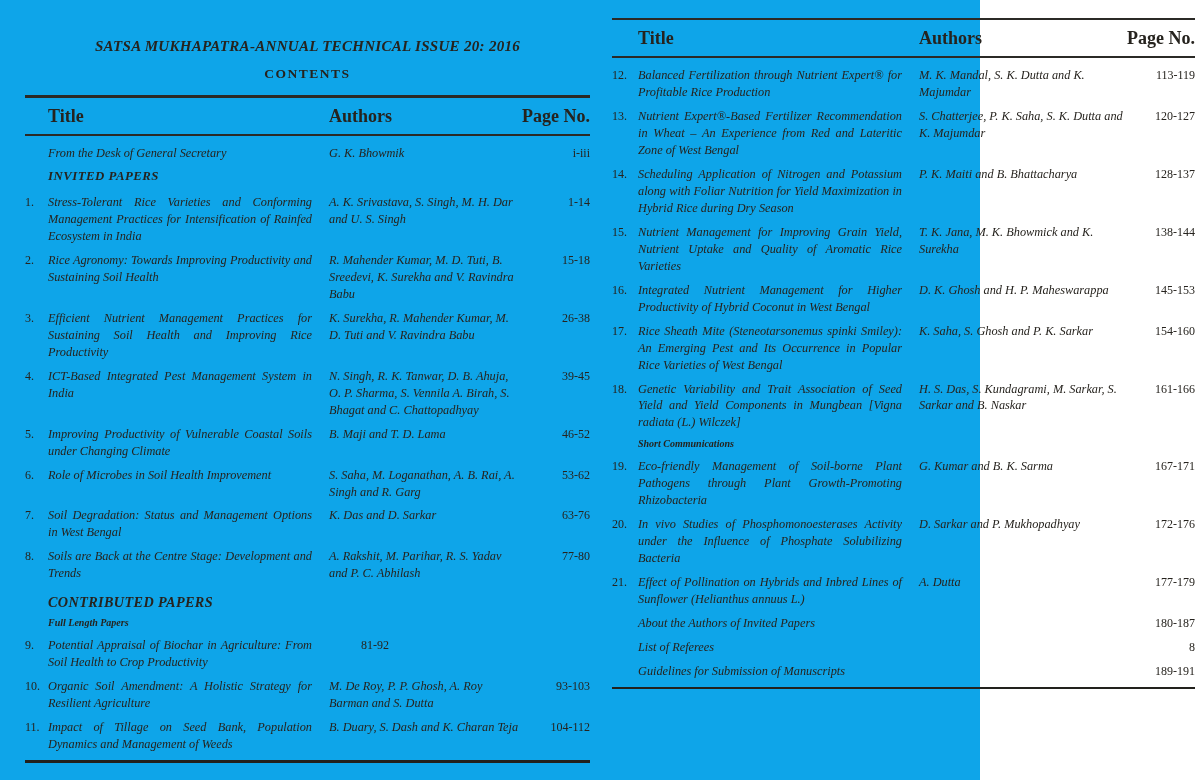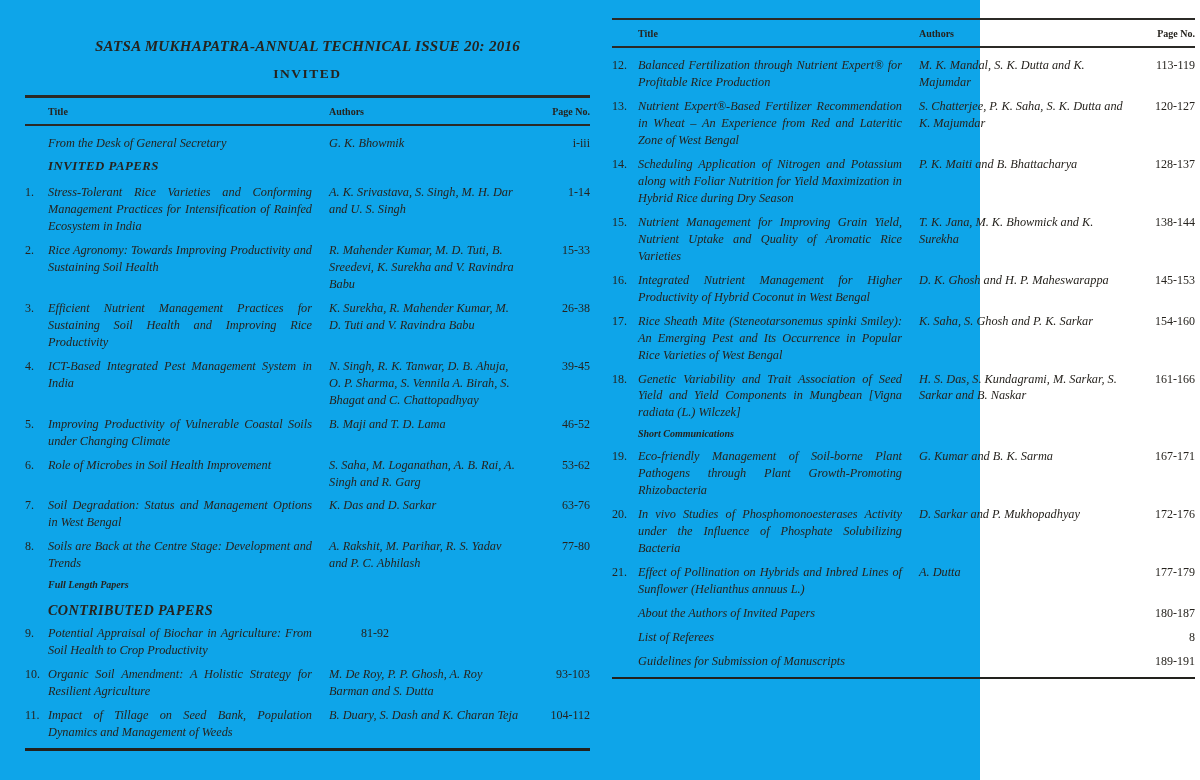--- a/index.html
+++ b/index.html
@@ -17,21 +17,21 @@
     font-size:15px; font-weight:bold; font-style:italic; letter-spacing:0.3px;
   }
   .contents-heading {
     margin:11px 0 0 0; text-align:center;
     font-size:13.5px; font-weight:bold; letter-spacing:1.5px;
   }
 
   .thead {
     display:flex; align-items:baseline;
     border-top:3px solid #2b2a26; border-bottom:2px solid #2b2a26;
-    padding:8px 0 7px 0; font-weight:bold; font-size:10px;
+    padding:8px 0 7px 0; font-weight:bold; font-size:18px;
   }
   .page-left .thead { margin-top:13px; }
   .page-right .thead { margin-top:18px; border-top-width:2.5px; }
 
   .rows { padding-top:9px; }
   .page-left  .rows { border-bottom:3.5px solid #22211d; }
   .page-right .rows { border-bottom:2.5px solid #22211d; padding-bottom:0; }
 
   .row { display:flex; margin-bottom:7px; font-size:12.3px; line-height:1.38; }
   .cell-no { flex:0 0 23px; font-size:12px; }
@@ -53,21 +53,21 @@
   .sectionhead.major-large { font-size:14.2px; margin-top:12px; margin-bottom:6px; letter-spacing:0.4px; }
   .sectionhead.sub { font-size:10px; margin-top:2px; margin-bottom:9px; }
 </style>
 </head>
 <body>
 
 <div class="spread">
 
   <section class="page page-left">
     <h1 class="journal-title">SATSA MUKHAPATRA-ANNUAL TECHNICAL ISSUE 20: 2016</h1>
-    <h2 class="contents-heading">INVITED</h2>
+    <h2 class="contents-heading">CONTENTS</h2>
     <div class="thead">
       <span class="h-no"></span>
       <span class="h-title">Title</span>
       <span class="h-authors">Authors</span>
       <span class="h-page">Page No.</span>
     </div>
     <div class="rows" id="left-rows">
         <div class="row">
     <span class="cell-no"></span>
     <span class="cell-title">From the Desk of General Secretary</span>
@@ -78,21 +78,21 @@
         <div class="row">
     <span class="cell-no">1.</span>
     <span class="cell-title">Stress-Tolerant Rice Varieties and Conforming Management Practices for Intensification of Rainfed Ecosystem in India</span>
     <span class="cell-authors">A. K. Srivastava, S. Singh, M. H. Dar and U. S. Singh</span>
     <span class="cell-page">1-14</span>
   </div>
         <div class="row">
     <span class="cell-no">2.</span>
     <span class="cell-title">Rice Agronomy: Towards Improving Productivity and Sustaining Soil Health</span>
     <span class="cell-authors">R. Mahender Kumar, M. D. Tuti, B. Sreedevi, K. Surekha and V. Ravindra Babu</span>
-    <span class="cell-page">15-33</span>
+    <span class="cell-page">15-18</span>
   </div>
         <div class="row">
     <span class="cell-no">3.</span>
     <span class="cell-title">Efficient Nutrient Management Practices for Sustaining Soil Health and Improving Rice Productivity</span>
     <span class="cell-authors">K. Surekha, R. Mahender Kumar, M. D. Tuti and V. Ravindra Babu</span>
     <span class="cell-page">26-38</span>
   </div>
         <div class="row">
     <span class="cell-no">4.</span>
     <span class="cell-title">ICT-Based Integrated Pest Management System in India</span>
@@ -116,22 +116,22 @@
     <span class="cell-title">Soil Degradation: Status and Management Options in West Bengal</span>
     <span class="cell-authors">K. Das and D. Sarkar</span>
     <span class="cell-page">63-76</span>
   </div>
         <div class="row">
     <span class="cell-no">8.</span>
     <span class="cell-title">Soils are Back at the Centre Stage: Development and Trends</span>
     <span class="cell-authors">A. Rakshit, M. Parihar, R. S. Yadav and P. C. Abhilash</span>
     <span class="cell-page">77-80</span>
   </div>
+        <div class="sectionhead major-large">CONTRIBUTED PAPERS</div>
         <div class="sectionhead sub">Full Length Papers</div>
-        <div class="sectionhead major-large">CONTRIBUTED PAPERS</div>
         <div class="row">
     <span class="cell-no">9.</span>
     <span class="cell-title">Potential Appraisal of Biochar in Agriculture: From Soil Health to Crop Productivity</span>
     <span class="cell-page">81-92</span>
   </div>
         <div class="row">
     <span class="cell-no">10.</span>
     <span class="cell-title">Organic Soil Amendment: A Holistic Strategy for Resilient Agriculture</span>
     <span class="cell-authors">M. De Roy, P. P. Ghosh, A. Roy Barman and S. Dutta</span>
     <span class="cell-page">93-103</span>

